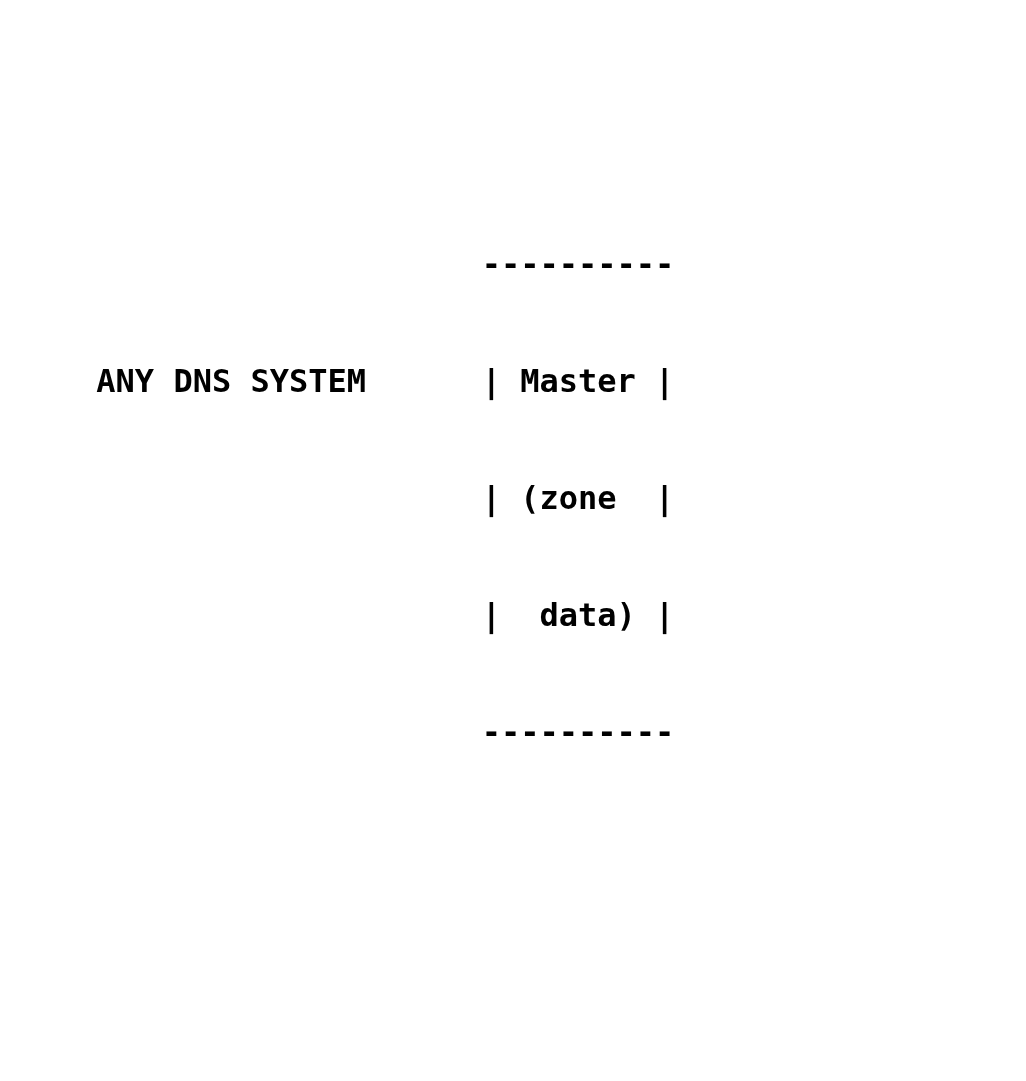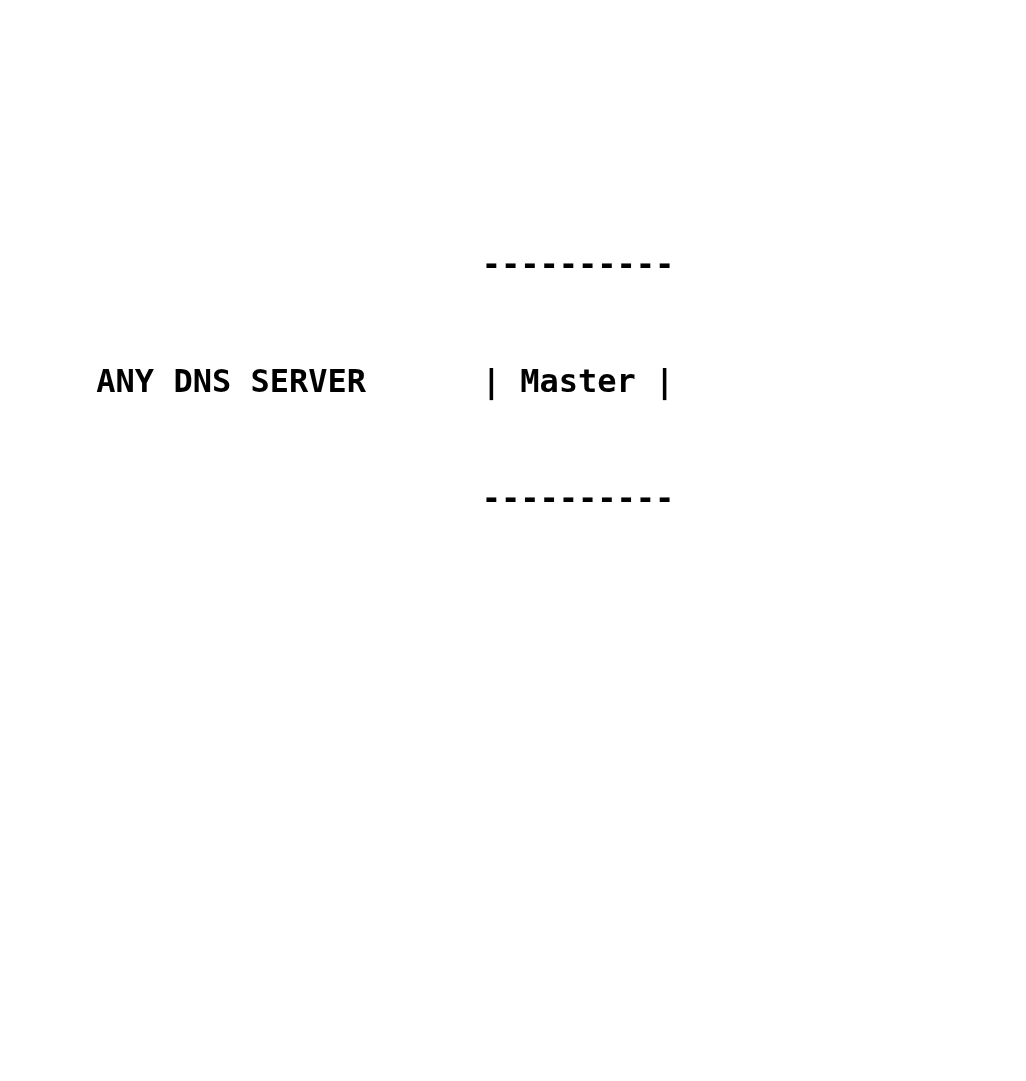--- a/index.html
+++ b/index.html
@@ -28,21 +28,23 @@
   .ascii-section { display: block; }
   .ascii-line { display: block; min-height: 39px; }
 </style>
 </head>
 <body>
 
 <div class="ascii-art">
 
   <div class="ascii-section">
     <div class="ascii-line">                         ----------</div>
-    <div class="ascii-line">     ANY DNS SERVER      | Master |</div>
+    <div class="ascii-line">     ANY DNS SYSTEM      | Master |</div>
+    <div class="ascii-line">                         | (zone  |</div>
+    <div class="ascii-line">                         |  data) |</div>
     <div class="ascii-line">                         ----------</div>
   </div>
 
   <div class="ascii-section">
     
     
     
   </div>
 
   

